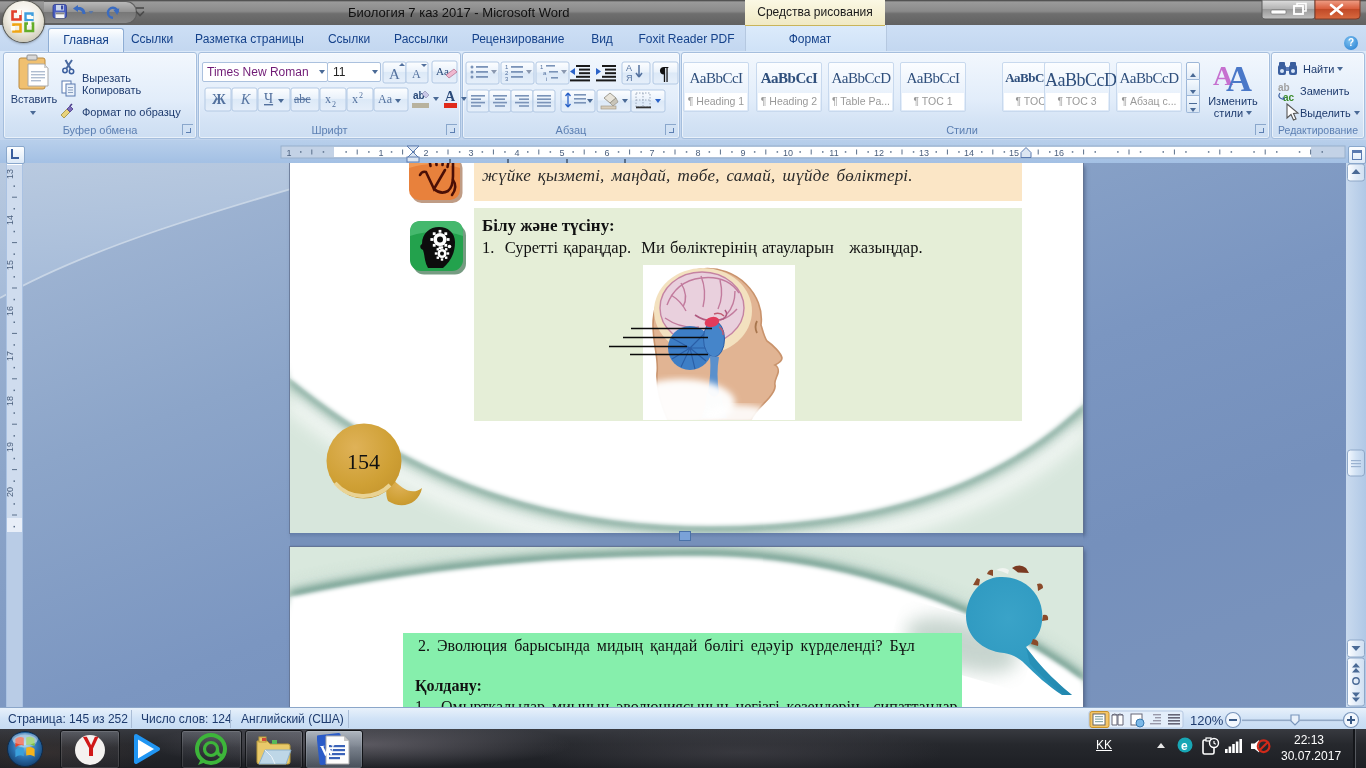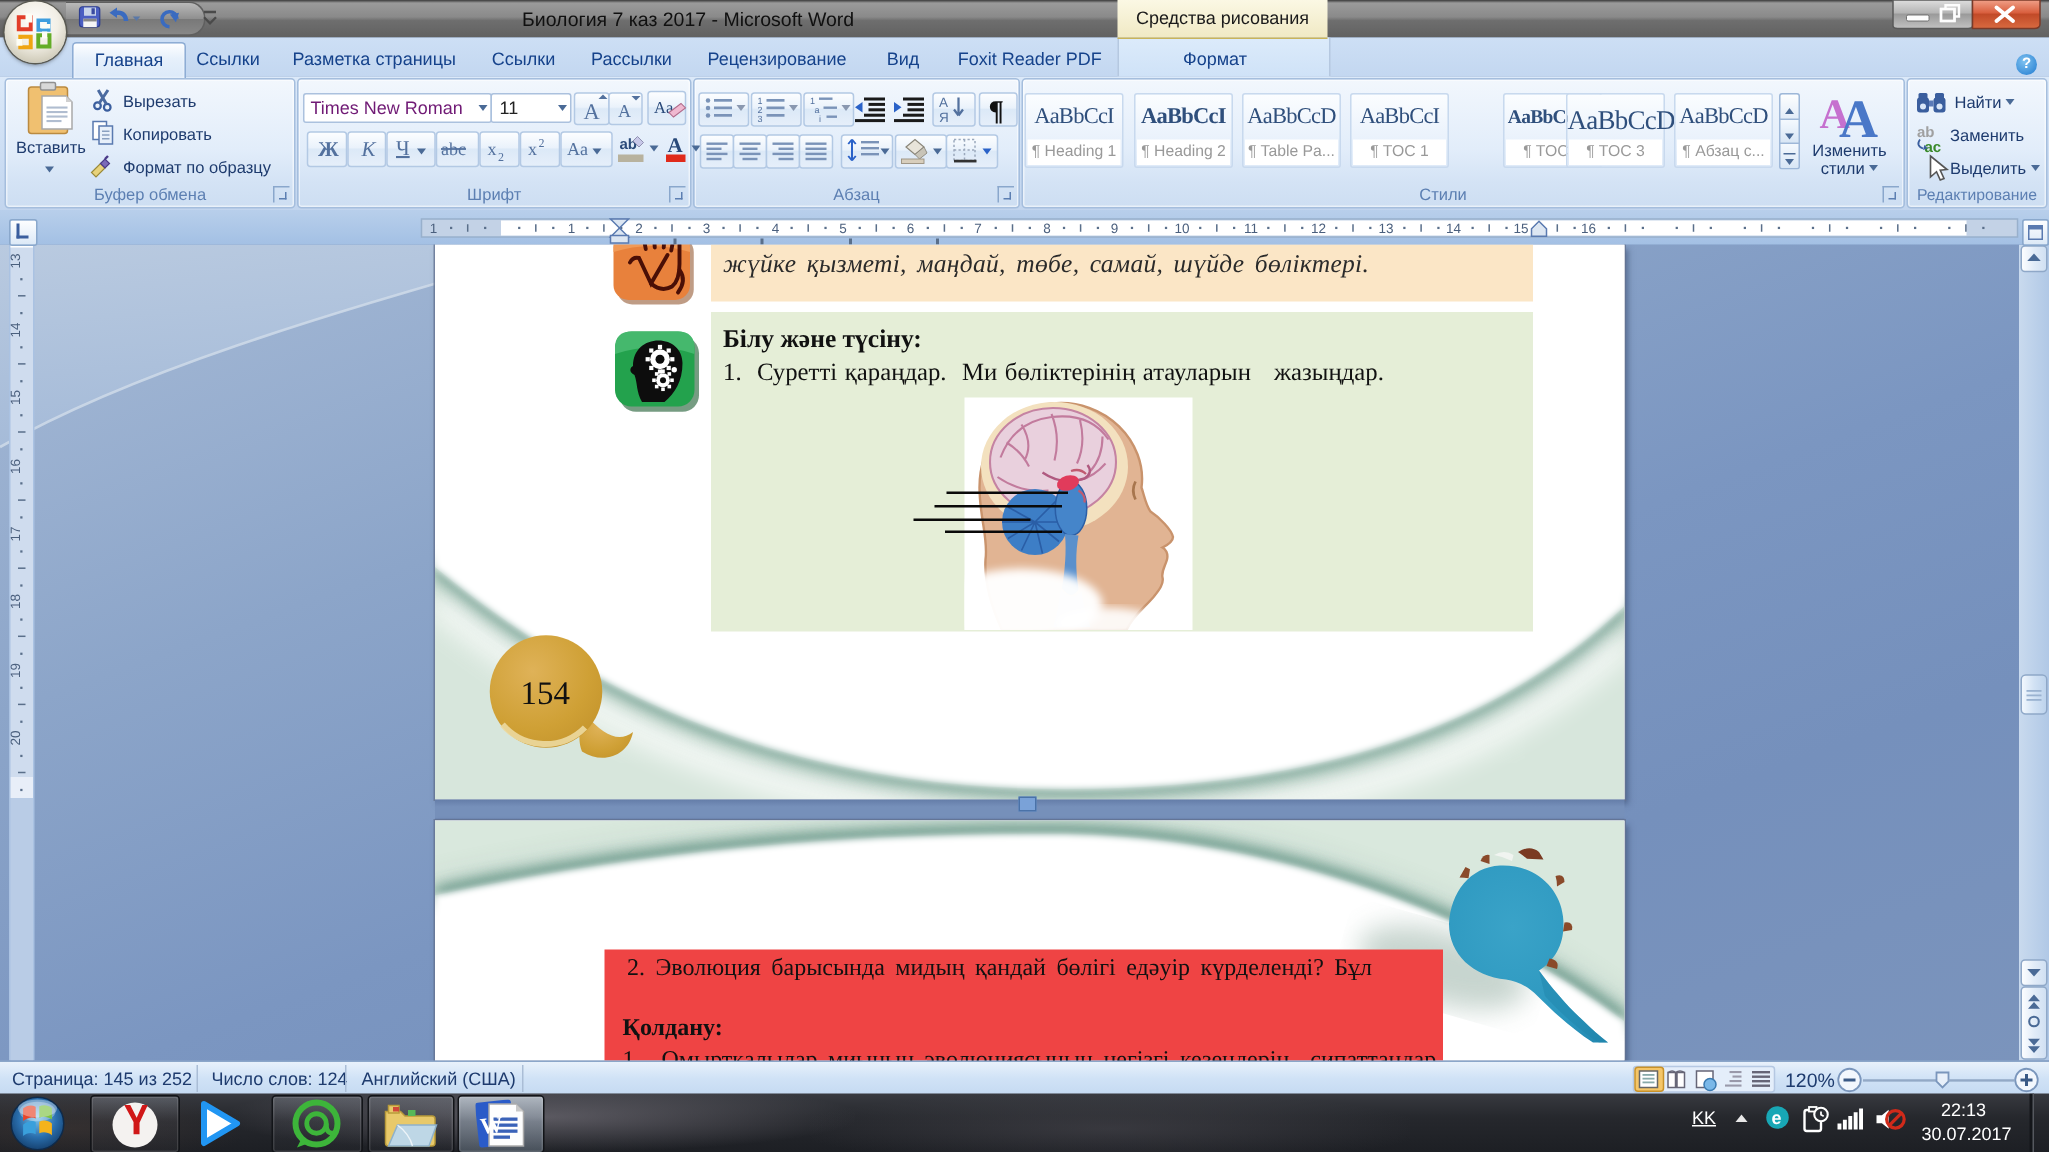--- a/index.html
+++ b/index.html
@@ -106,21 +106,21 @@
   <div class="group" id="g-sty" style="left:681px;width:587px;">
       <div class="glabel" style="width:560px;">Стили</div>
       <div class="dlg"></div>
     </div>
   <div class="group" id="g-edit" style="left:1271px;width:92px;">
       <div class="glabel" style="font-size:10.5px;">Редактирование</div>
     </div>
 
   <div class="ri rbtn-txt" style="left:8px;top:42px;width:52px;text-align:center;">Вставить</div>
   <div class="ri" style="left:30px;top:60px;width:0;height:0;border-left:3px solid transparent;border-right:3px solid transparent;border-top:4px solid #4a6a96;"></div>
-  <div class="ri rbtn-txt" style="left:82px;top:11px;">Вырезать</div>
+  <div class="ri rbtn-txt" style="left:82px;top:21px;">Вырезать</div>
   <div class="ri rbtn-txt" style="left:82px;top:33px;">Копировать</div>
   <div class="ri rbtn-txt" style="left:82px;top:55px;">Формат по образцу</div>
 
   <div class="ri" style="left:202px;top:11px;width:120px;height:18px;background:#fff;border:1px solid #abc1de;border-radius:2px;font-size:12px;color:#701a75;padding-left:4px;line-height:18px;">Times New Roman<span style="position:absolute;right:2px;top:7px;width:0;height:0;border-left:3px solid transparent;border-right:3px solid transparent;border-top:4px solid #4a6a96;"></span></div>
   <div class="ri" style="left:327px;top:11px;width:47px;height:18px;background:#fff;border:1px solid #abc1de;border-radius:2px;font-size:12px;color:#222;padding-left:5px;line-height:18px;">11<span style="position:absolute;right:2px;top:7px;width:0;height:0;border-left:3px solid transparent;border-right:3px solid transparent;border-top:4px solid #4a6a96;"></span></div>
 
   <div class="ri stycard" style="left:683px;">
       <div class="samp">AaBbCcI</div>
       <div class="slab">¶ Heading 1</div>
     </div>
@@ -724,21 +724,21 @@
           <path d="M683,38 l4,-7 3,1.5 -1,6 q-3,-0.5 -6,-0.5 z"></path>
           <path d="M697,27 q2,-5 6,-4 l0,6 q-3,-1 -6,-2 z"></path>
           <path d="M722,21 q8,-5 14,0 l3,5 -11,-0.5 q-3,-2.5 -6,-4.5 z" fill="#7a3a22"></path>
           <path d="M747,37 q6,-2 6,4 l-5,3 q0,-4 -1,-7 z"></path>
           <path d="M753,68 q6,-1 5,5 l-6,1 z"></path>
           <path d="M743,92 q7,1 5,7 l-7,-2 z"></path>
         </g>
         <path d="M706,23 q7,-4 13,0 l-1,4 q-6,-3 -12,-4 z" fill="#f0f4f0"></path>
       </g>
     </svg>
-    <div class="abs" style="left:113px;top:86px;width:559px;height:74px;background:#ef4444;">
+    <div class="abs" style="left:113px;top:86px;width:559px;height:74px;background:#86efac;">
       <div class="serif" style="position:absolute;left:15px;top:4px;font-size:16px;color:#111;word-spacing:3px;">2. Эволюция барысында мидың қандай бөлігі едәуір күрделенді? Бұл</div>
       <div class="serif" style="position:absolute;left:12px;top:44px;font-size:16px;font-weight:bold;color:#111;">Қолдану:</div>
       <div class="serif" style="position:absolute;left:12px;top:65px;font-size:16px;color:#111;word-spacing:3px;">1.&nbsp; Омыртқалылар миының эволюциясының негізгі кезеңдерін&nbsp; сипаттаңдар</div>
     </div>
   </div>
 
   <svg class="abs" style="left:1346px;top:0;" width="20" height="544" viewBox="0 0 20 544">
     <defs>
       <linearGradient id="sbtrack" x1="0" y1="0" x2="1" y2="0">
           <stop offset="0" stop-color="#c9daee"></stop>
@@ -888,21 +888,21 @@
       <g fill="#3a62b8">
           <rect x="12" y="12" width="16" height="2.2"></rect>
           <rect x="12" y="16" width="16" height="2.2"></rect>
           <rect x="12" y="20" width="16" height="2.2"></rect>
           <rect x="12" y="24" width="11" height="2.2"></rect>
         </g>
       <text x="3" y="22" font-family="Liberation Serif" font-size="15" font-weight="bold" fill="#fff" transform="rotate(-6 13 16)">W</text>
     </svg>
   </div>
 
-  <div style="position:absolute;left:1128px;top:9px;color:#fff;font-size:12px;text-decoration:underline;">KK</div>
+  <div style="position:absolute;left:1096px;top:9px;color:#fff;font-size:12px;text-decoration:underline;">KK</div>
   <div style="position:absolute;left:1157px;top:14px;width:0;height:0;border-left:4.5px solid transparent;border-right:4.5px solid transparent;border-bottom:5.5px solid #e8e8e8;"></div>
   <svg style="position:absolute;left:1177px;top:6px;" width="96" height="26" viewBox="0 0 96 26">
     <circle cx="8" cy="10" r="7.5" fill="#18a7b5"></circle>
     <text x="4" y="14.5" font-size="12" font-weight="bold" fill="#fff" font-family="Liberation Sans">e</text>
     <g transform="translate(26,2)">
       <rect x="0" y="3" width="11" height="14" rx="1.5" fill="none" stroke="#fff" stroke-width="1.6"></rect>
       <rect x="3" y="1" width="5" height="3" fill="#2a2d33" stroke="#fff" stroke-width="1.2"></rect>
       <circle cx="11" cy="6" r="4.5" fill="#2a2d33" stroke="#fff" stroke-width="1.4"></circle>
       <path d="M11,4 v2.2 l1.8,1" stroke="#fff" stroke-width="1.2" fill="none"></path>
     </g>

